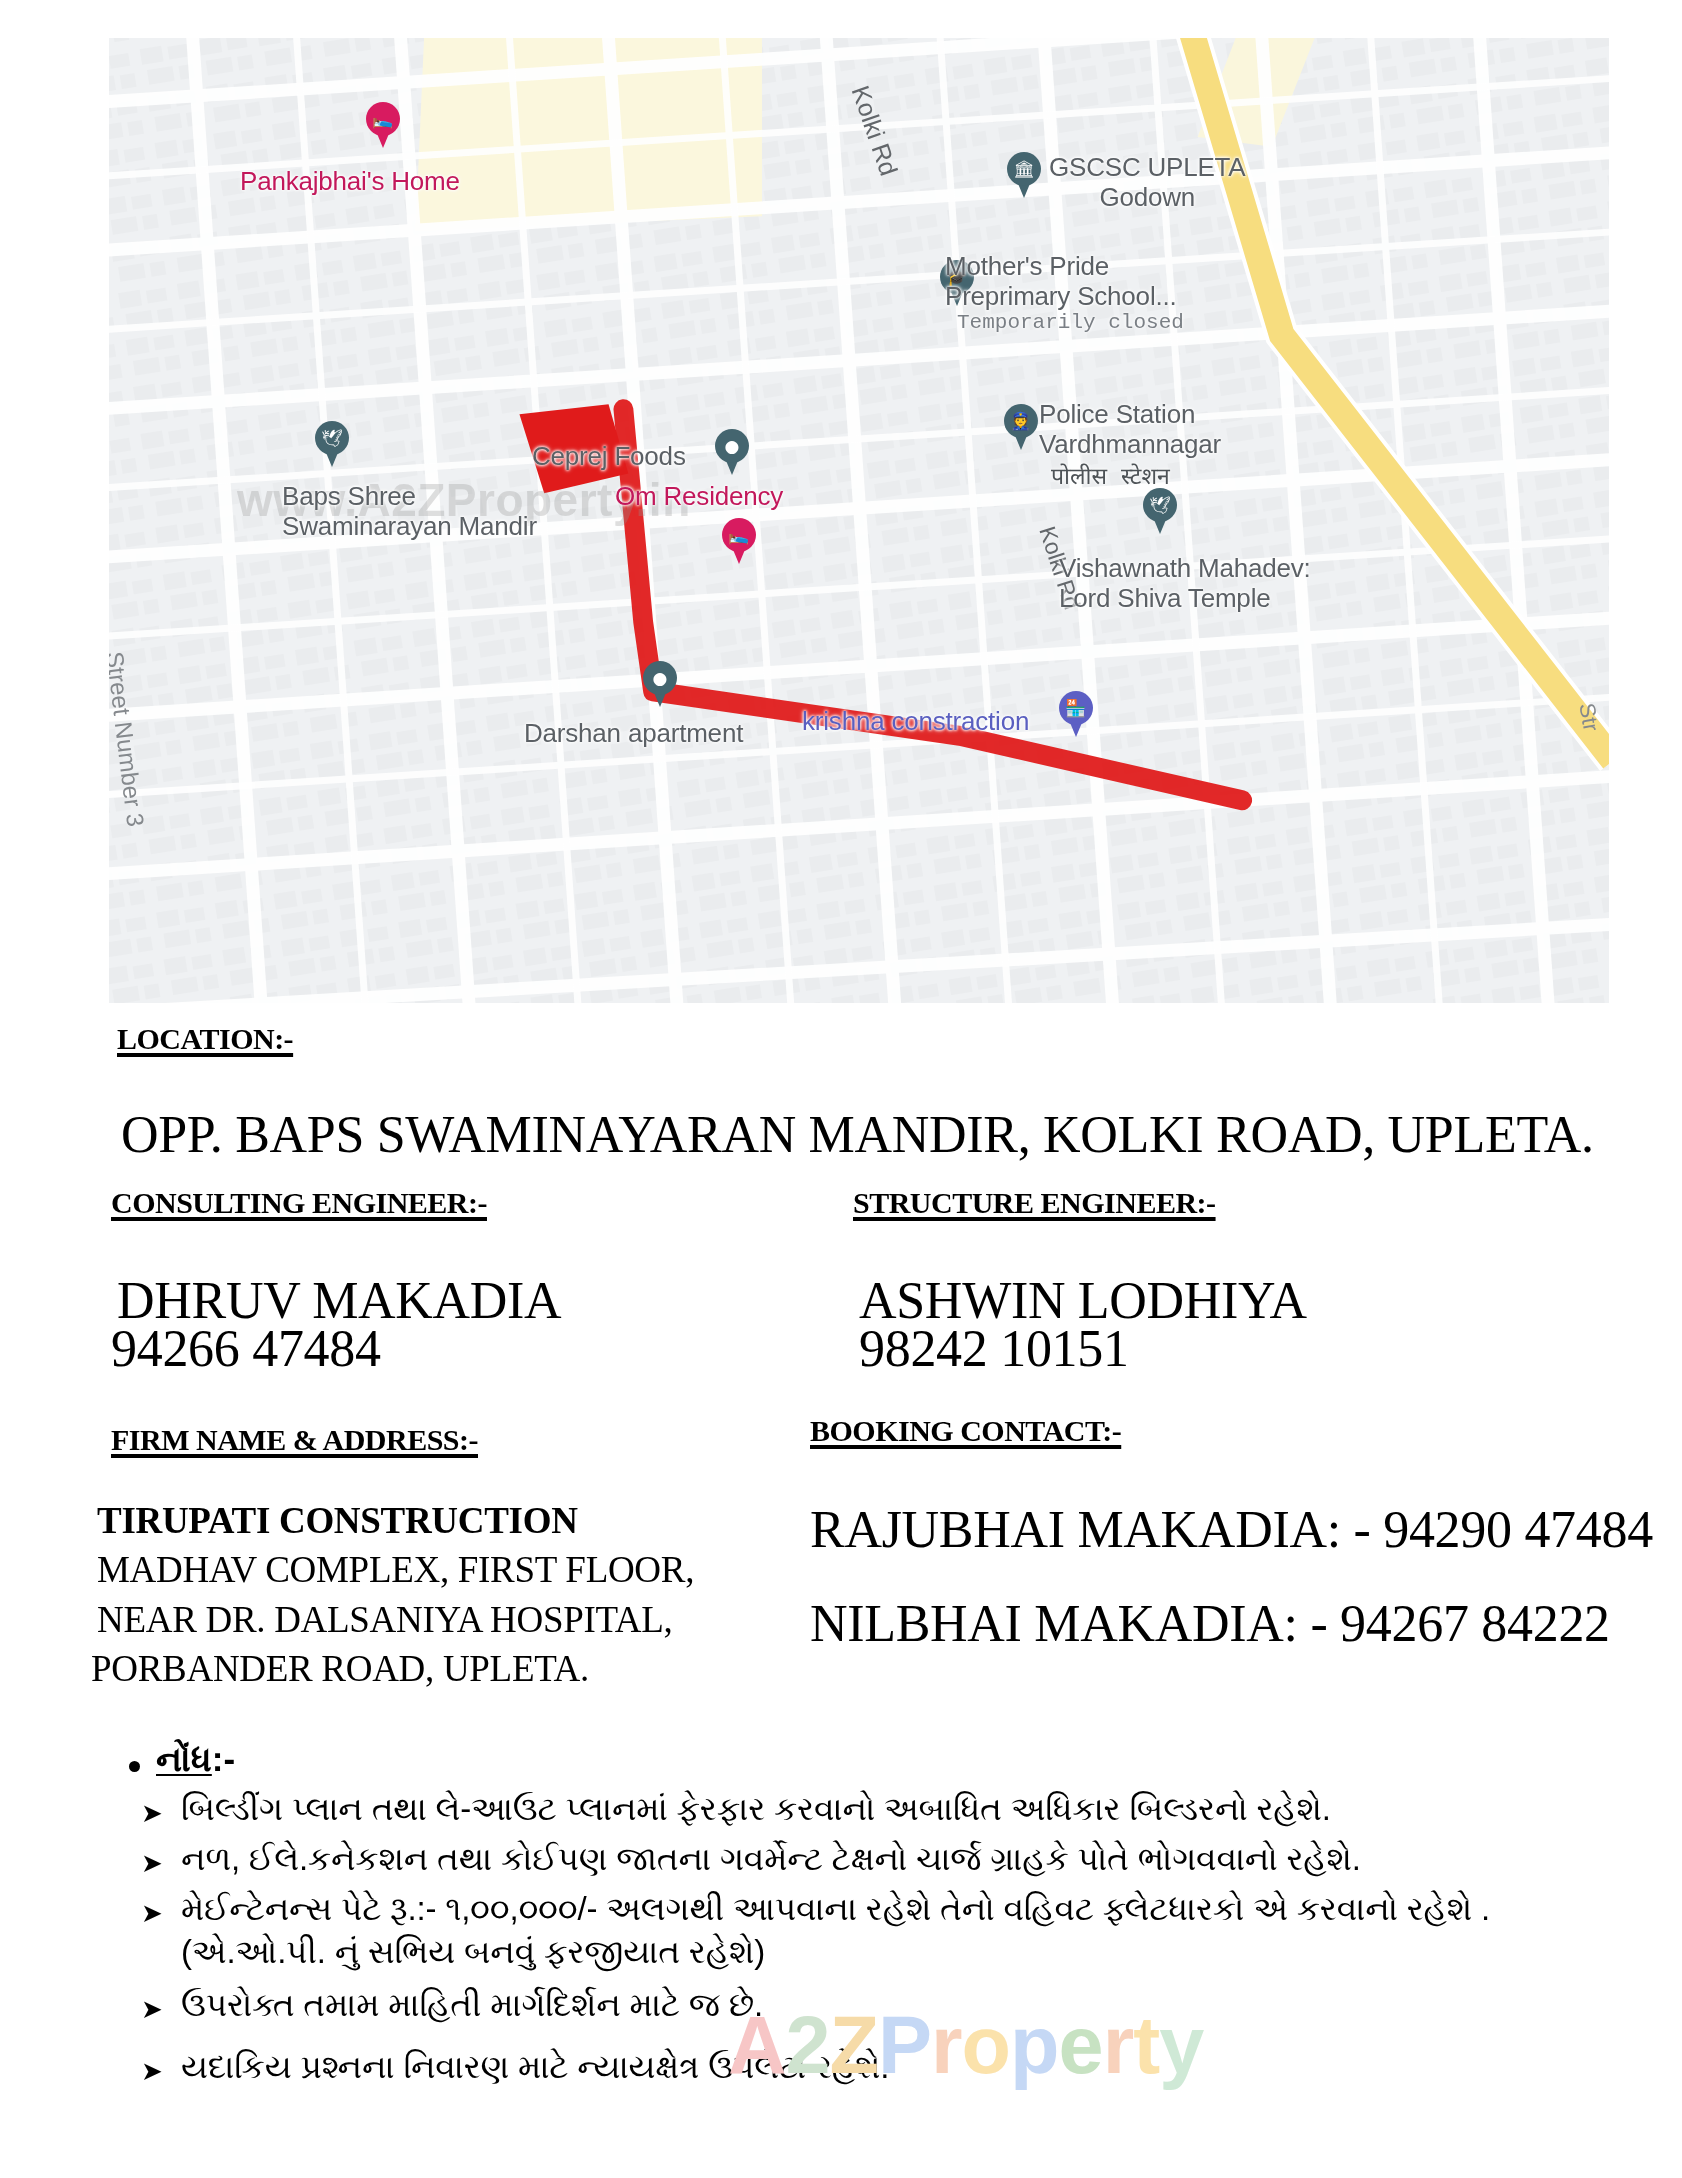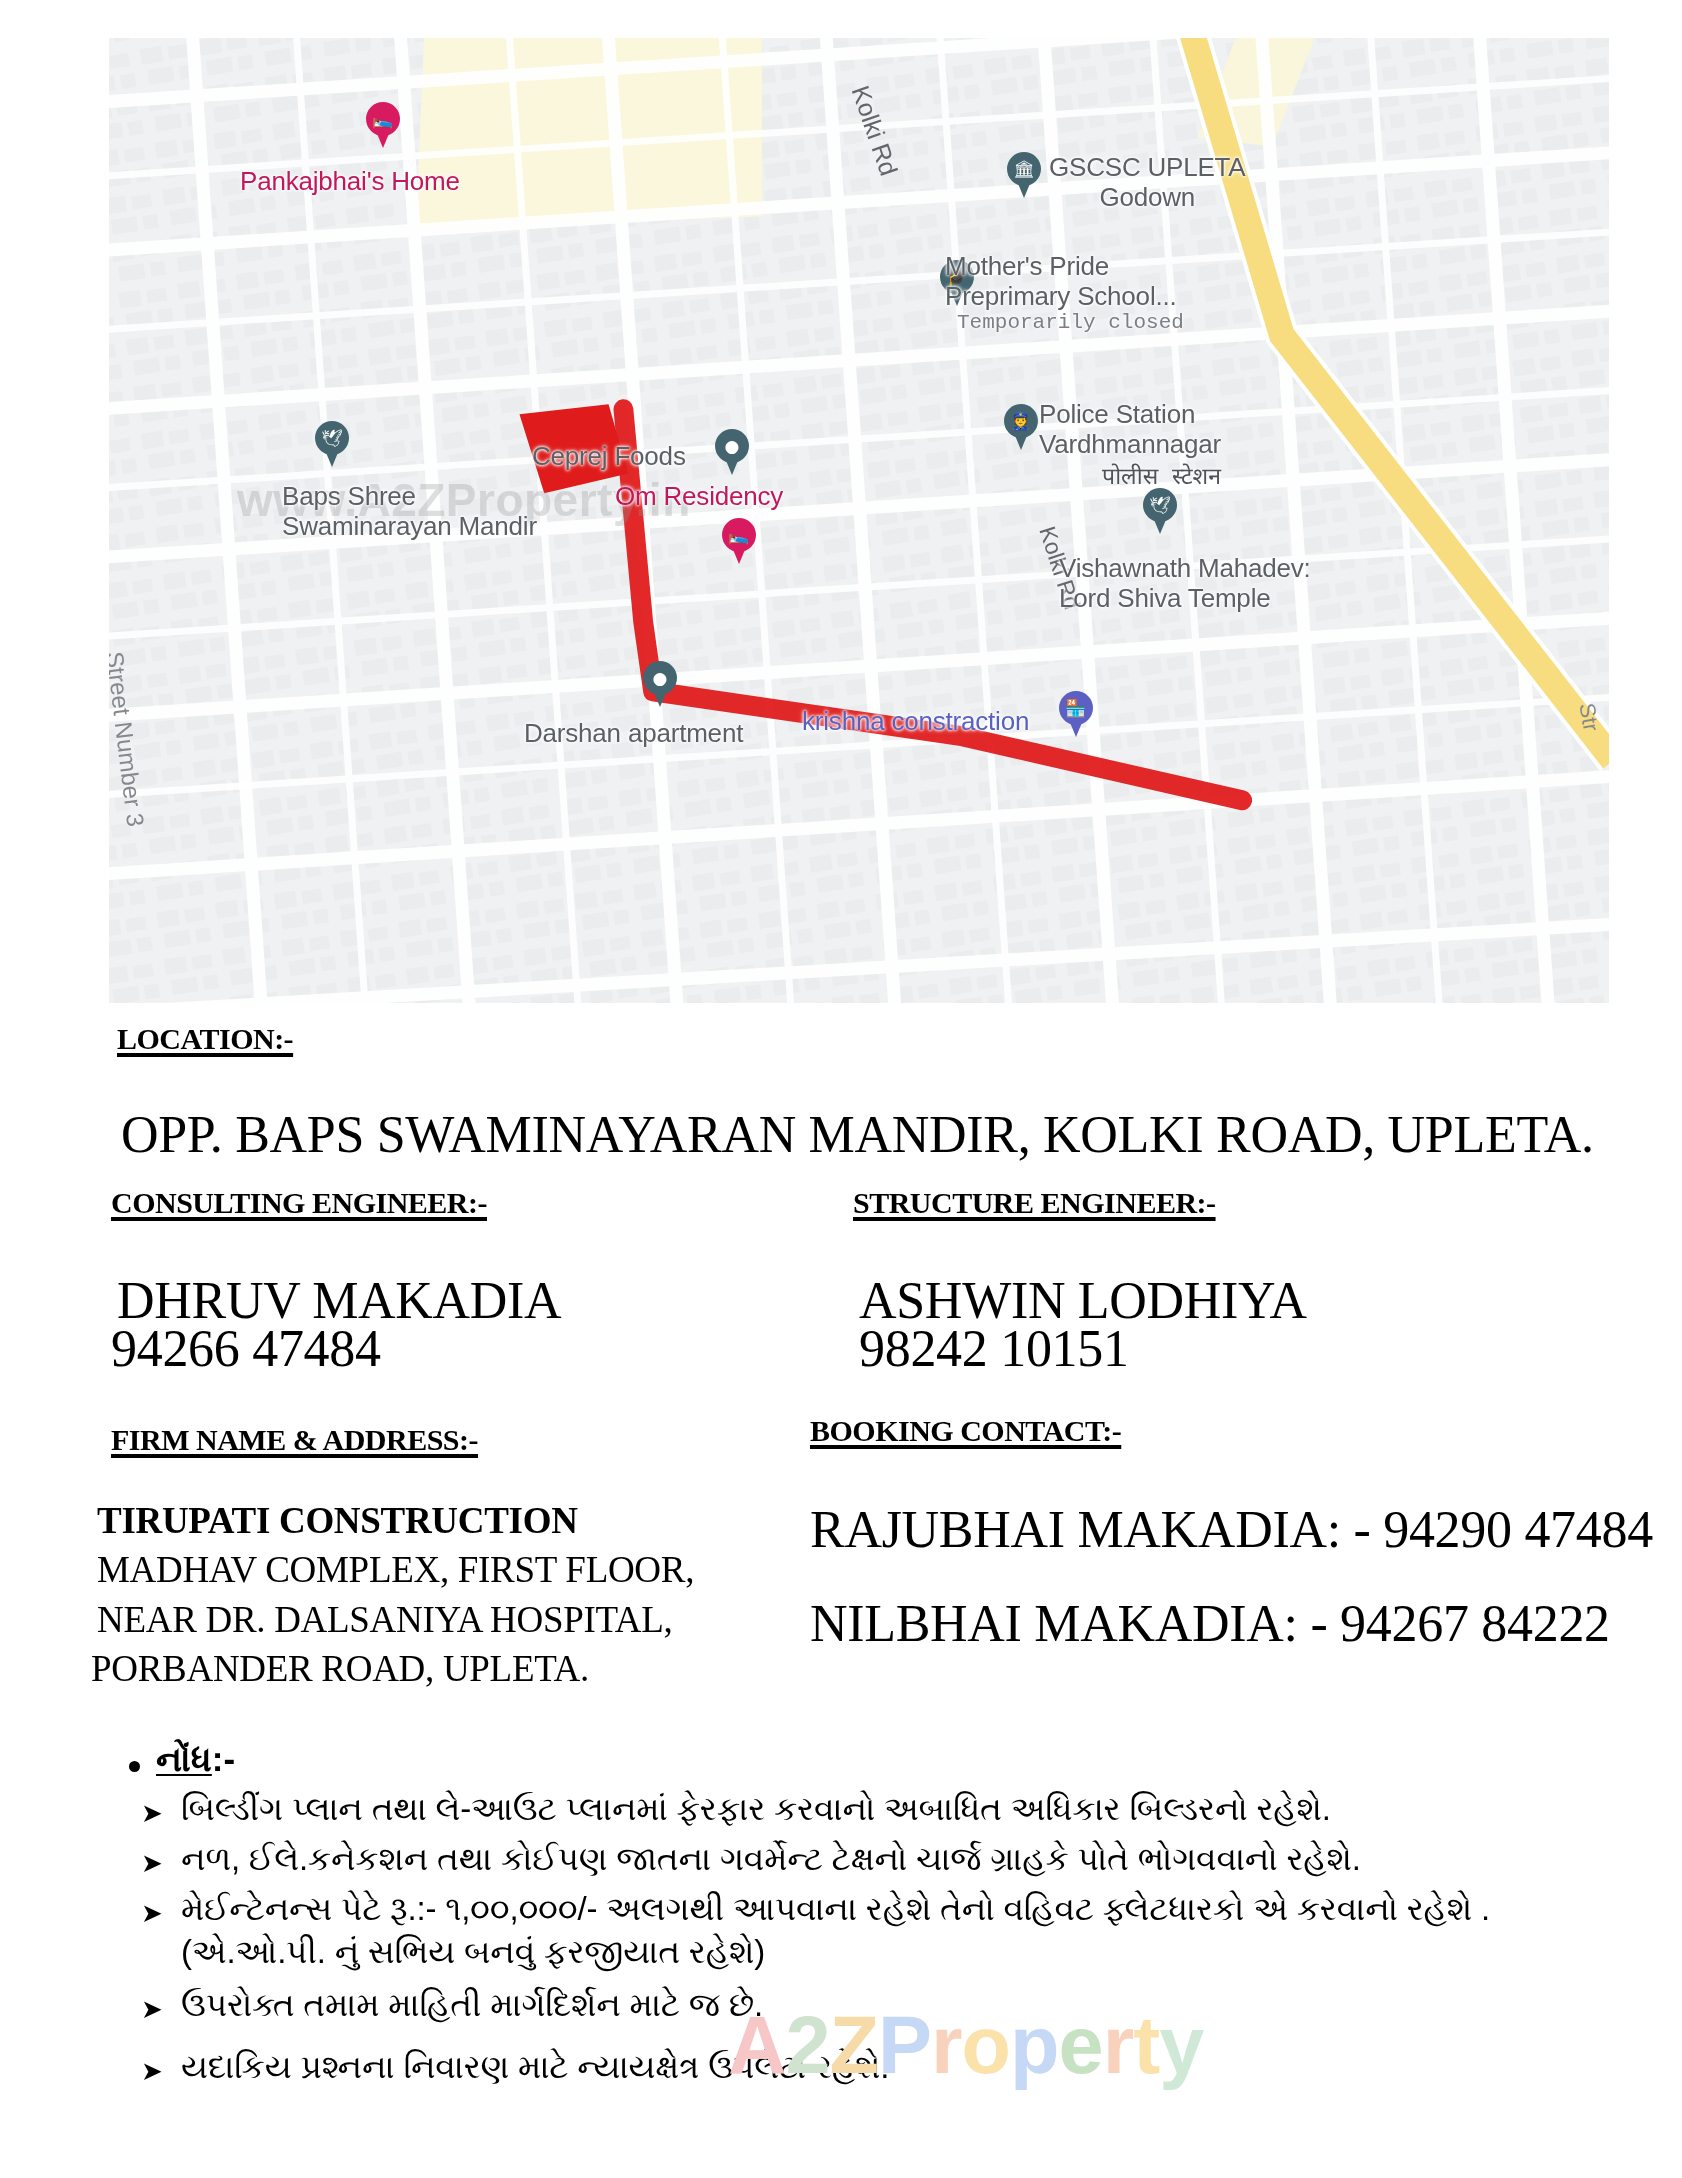--- a/index.html
+++ b/index.html
@@ -296,21 +296,21 @@
         <div class="poi-label">Mother's Pride
 Preprimary School...</div>
         <div class="poi-sub">Temporarily closed</div>
       </div>
 
       <div class="pin teal" style="left:935px; top:396px;">
         <div class="tail"></div>
         <div class="head"></div>
         <div class="glyph">👮</div>
       </div>
-      <div class="poi" style="left:970px; top:391px;align-items:flex-end;">
+      <div class="poi" style="left:970px; top:391px;">
         <div class="poi-label">Police Station
 Vardhmannagar</div>
         <div class="poi-sub deva">पोलीस स्टेशन</div>
       </div>
 
       <div class="pin teal" style="left:246px; top:413px;">
         <div class="tail"></div>
         <div class="head"></div>
         <div class="glyph">🕊</div>
       </div>

